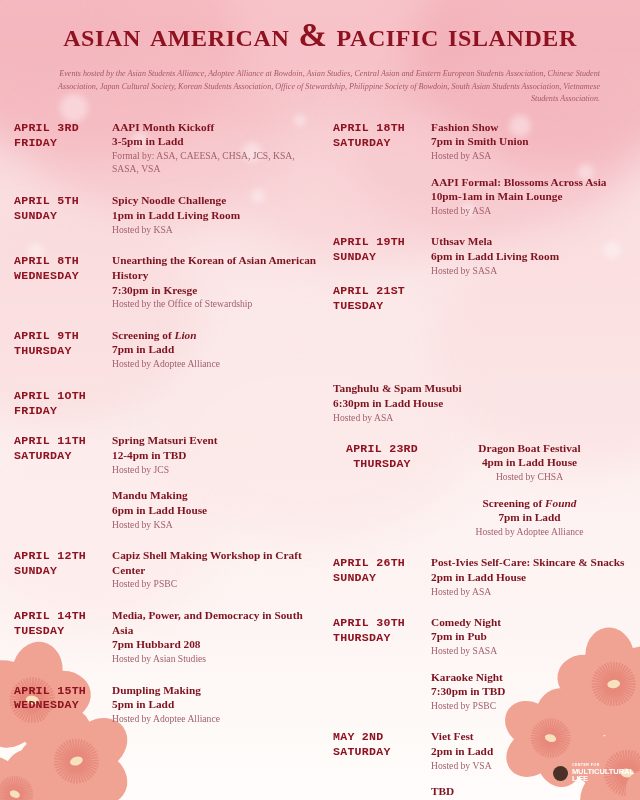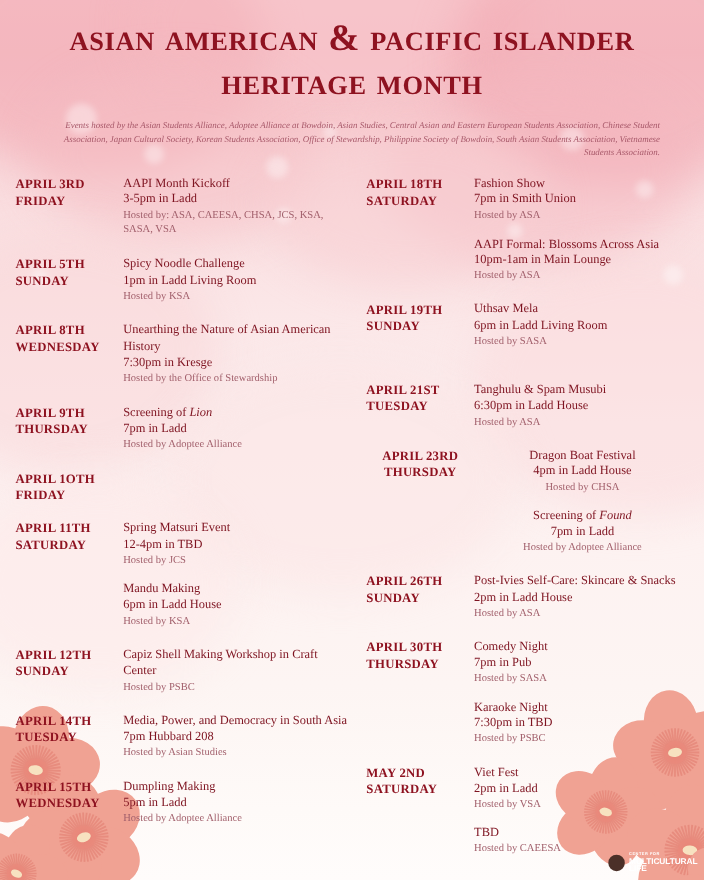--- a/index.html
+++ b/index.html
@@ -104,56 +104,56 @@
 
   .slot { display: flex; align-items: flex-start; }
   .date-cell {
     width: 98px;
     flex: 0 0 98px;
     padding-top: 1px;
   }
   .events-cell { flex: 1 1 auto; }
 
   .date-line {
-    font-family: Liberation Serif, serif;
+    font-family: Liberation Mono, monospace;
     font-weight: bold;
     color: #8e1220;
     font-size: 11.6px;
     letter-spacing: .25px;
     line-height: 1.28;
     white-space: nowrap;
   }
 
   .event { margin-bottom: 2px; }
   .event + .event { margin-top: 12px; }
 
   .ev-title, .ev-when {
     font-family: "Liberation Serif", serif;
-    font-weight: normal;
+    font-weight: bold;
     color: #7e1320;
     font-size: 11.3px;
     line-height: 1.30;
   }
   .ev-title i { font-style: italic; }
   .ev-host {
     font-family: "Liberation Serif", serif;
     color: #a2606c;
     font-size: 9.6px;
     line-height: 1.32;
     margin-top: 1px;
   }
 
   
   .flower { position: absolute; pointer-events: none; }
 
   
   #logo {
     position: absolute;
     right: 6px;
-    bottom: 6px;
+    bottom: 17px;
     display: flex;
     align-items: center;
     gap: 4px;
     z-index: 20;
   }
   #logo .blob {
     width: 15px; height: 15px; border-radius: 50%;
     background: #4b3028;
     flex: 0 0 15px;
   }
@@ -199,36 +199,35 @@
       <div class="dot" style="left: 509px; top: 115px; width: 22px; height: 22px;"></div>
       <div class="dot" style="left: 578px; top: 164px; width: 16px; height: 16px;"></div>
       <div class="dot" style="left: 461px; top: 203px; width: 14px; height: 14px;"></div>
       <div class="dot" style="left: 603px; top: 241px; width: 18px; height: 18px;"></div>
       <div class="dot" style="left: 28px; top: 244px; width: 16px; height: 16px;"></div>
       <div class="dot" style="left: 190px; top: 294px; width: 12px; height: 12px;"></div>
     </div>
 
   <div id="header">
     <div class="title-line" id="title-1">Asian American &amp; Pacific Islander</div>
-    <div class="title-line" id="title-2">Heritage Month</div>
     <div id="subtitle">Events hosted by the Asian Students Alliance, Adoptee Alliance at Bowdoin, Asian Studies, Central Asian and Eastern European Students Association, Chinese Student Association, Japan Cultural Society, Korean Students Association, Office of Stewardship, Philippine Society of Bowdoin, South Asian Students Association, Vietnamese Students Association.</div>
   </div>
 
   <div id="columns">
     <div class="column left" id="col-left">
         <div class="slot">
           <div class="date-cell">
             <div class="date-line">APRIL 3RD</div>
             <div class="date-line">FRIDAY</div>
           </div>
           <div class="events-cell">
             <div class="event">
               <div class="ev-title">AAPI Month Kickoff</div>
               <div class="ev-when">3-5pm in Ladd</div>
-              <div class="ev-host">Hosted by: ASA, CAEESA, CHSA, JCS, KSA, SASA, VSA</div>
+              <div class="ev-host">Formal by: ASA, CAEESA, CHSA, JCS, KSA, SASA, VSA</div>
             </div>
           </div>
         </div>
         <div class="slot" style="margin-top: 16px;">
           <div class="date-cell">
             <div class="date-line">APRIL 5TH</div>
             <div class="date-line">SUNDAY</div>
           </div>
           <div class="events-cell">
             <div class="event">
@@ -238,21 +237,21 @@
             </div>
           </div>
         </div>
         <div class="slot" style="margin-top: 14.9px;">
           <div class="date-cell">
             <div class="date-line">APRIL 8TH</div>
             <div class="date-line">WEDNESDAY</div>
           </div>
           <div class="events-cell">
             <div class="event">
-              <div class="ev-title">Unearthing the Nature of Asian American History</div>
+              <div class="ev-title">Unearthing the Korean of Asian American History</div>
               <div class="ev-when">7:30pm in Kresge</div>
               <div class="ev-host">Hosted by the Office of Stewardship</div>
             </div>
           </div>
         </div>
         <div class="slot" style="margin-top: 14.9px;">
           <div class="date-cell">
             <div class="date-line">APRIL 9TH</div>
             <div class="date-line">THURSDAY</div>
           </div>
@@ -352,21 +351,21 @@
             <div class="date-line">SUNDAY</div>
           </div>
           <div class="events-cell">
             <div class="event">
               <div class="ev-title">Uthsav Mela</div>
               <div class="ev-when">6pm in Ladd Living Room</div>
               <div class="ev-host">Hosted by SASA</div>
             </div>
           </div>
         </div>
-        <div class="slot" style="margin-top: 28px;">
+        <div class="slot" style="margin-top: 4px; flex-direction: column;">
           <div class="date-cell">
             <div class="date-line">APRIL 21ST</div>
             <div class="date-line">TUESDAY</div>
           </div>
           <div class="events-cell">
             <div class="event">
               <div class="ev-title">Tanghulu &amp; Spam Musubi</div>
               <div class="ev-when">6:30pm in Ladd House</div>
               <div class="ev-host">Hosted by ASA</div>
             </div>

